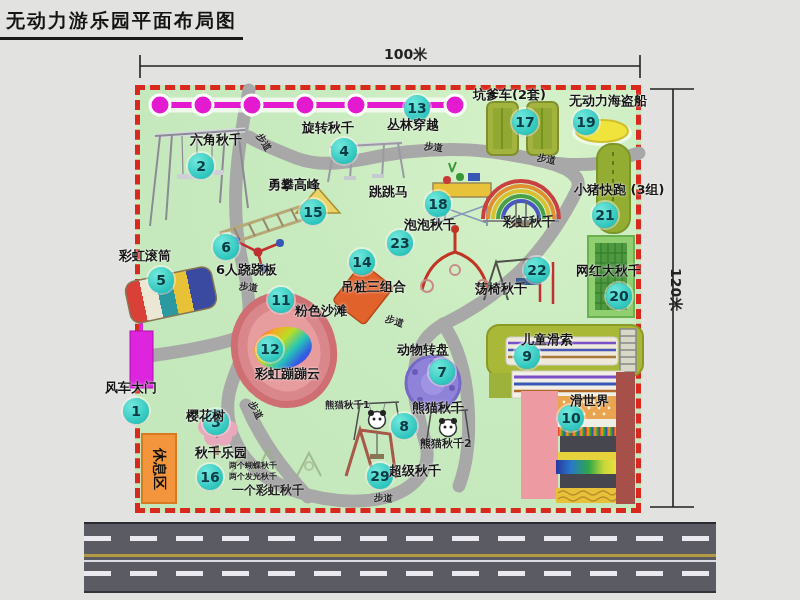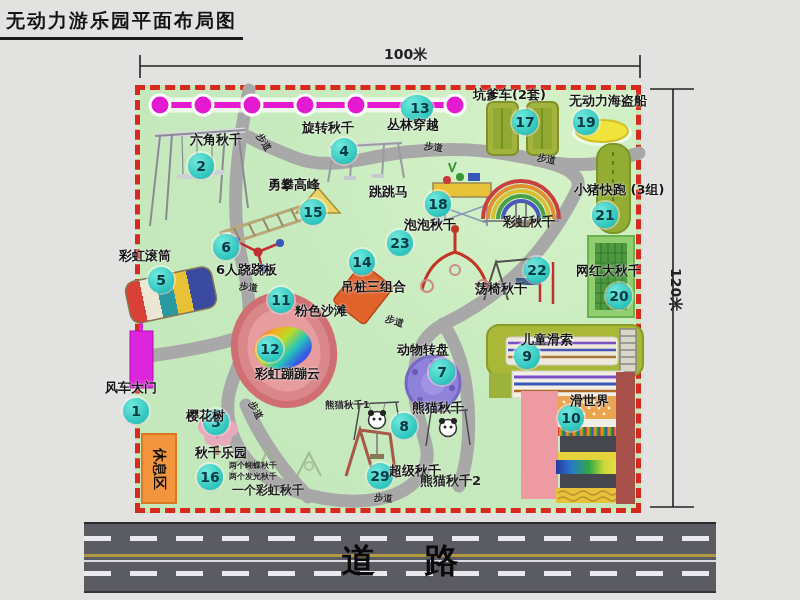--- a/index.html
+++ b/index.html
@@ -375,21 +375,21 @@
       <div class="badge" style="left: 404px; top: 426px;">8</div>
       <div class="attr-label" style="left: 412px; top: 399px;">熊猫秋千</div>
       <div class="badge" style="left: 527px; top: 356px;">9</div>
       <div class="attr-label" style="left: 521px; top: 331px;">儿童滑索</div>
       <div class="badge" style="left: 571px; top: 418px;">10</div>
       <div class="attr-label" style="left: 528px; top: 392px; padding-left: 42px;">滑世界</div>
       <div class="badge" style="left: 281px; top: 300px;">11</div>
       <div class="attr-label" style="left: 295px; top: 302px;">粉色沙滩</div>
       <div class="badge" style="left: 270px; top: 349px;">12</div>
       <div class="attr-label" style="left: 255px; top: 365px;">彩虹蹦蹦云</div>
-      <div class="badge" style="left: 417px; top: 108px; padding-left: 6px;">13</div>
+      <div class="badge" style="left: 417px; top: 108px;">13</div>
       <div class="attr-label" style="left: 387px; top: 116px;">丛林穿越</div>
       <div class="badge" style="left: 362px; top: 262px;">14</div>
       <div class="attr-label" style="left: 341px; top: 278px;">吊桩三组合</div>
       <div class="badge" style="left: 313px; top: 212px;">15</div>
       <div class="attr-label" style="left: 268px; top: 176px;">勇攀高峰</div>
       <div class="badge" style="left: 210px; top: 477px;">16</div>
       <div class="attr-label" style="left: 195px; top: 444px;">秋千乐园</div>
       <div class="badge" style="left: 525px; top: 122px;">17</div>
       <div class="attr-label" style="left: 473px; top: 86px;">坑爹车(2套)</div>
       <div class="badge" style="left: 438px; top: 204px;">18</div>
@@ -401,35 +401,34 @@
       <div class="badge" style="left: 605px; top: 215px;">21</div>
       <div class="attr-label" style="left: 574px; top: 181px;">小猪快跑 (3组)</div>
       <div class="badge" style="left: 537px; top: 270px;">22</div>
       <div class="attr-label" style="left: 475px; top: 280px;">荡椅秋千</div>
       <div class="badge" style="left: 400px; top: 243px;">23</div>
       <div class="attr-label" style="left: 404px; top: 216px;">泡泡秋千</div>
       <div class="badge" style="left: 380px; top: 476px;">29</div>
       <div class="attr-label" style="left: 389px; top: 462px;">超级秋千</div>
       <div class="extra-label" style="left: 503px; top: 213px; font-size: 13px;">彩虹秋千</div>
       <div class="extra-label" style="left: 325px; top: 399px; font-size: 9.5px;">熊猫秋千1</div>
-      <div class="extra-label" style="left: 420px; top: 436px; font-size: 13px; margin-top: 36px;">熊猫秋千2</div>
+      <div class="extra-label" style="left: 420px; top: 436px; font-size: 11px;">熊猫秋千2</div>
       <div class="extra-label" style="left: 229px; top: 460px; font-size: 8px;">两个蝴蝶秋千</div>
       <div class="extra-label" style="left: 229px; top: 471px; font-size: 8px;">两个发光秋千</div>
       <div class="extra-label" style="left: 232px; top: 482px; font-size: 12px; text-align: right;">一个彩虹秋千</div>
       <div class="extra-label" style="left: 254px; top: 136px; font-size: 9.5px; transform: rotate(58deg);">步道</div>
       <div class="extra-label" style="left: 424px; top: 141px; font-size: 9.5px; transform: rotate(8deg);">步道</div>
       <div class="extra-label" style="left: 537px; top: 153px; font-size: 9.5px; transform: rotate(12deg);">步道</div>
       <div class="extra-label" style="left: 239px; top: 281px; font-size: 9.5px; transform: rotate(8deg);">步道</div>
       <div class="extra-label" style="left: 385px; top: 315px; font-size: 9.5px; transform: rotate(18deg);">步道</div>
       <div class="extra-label" style="left: 246px; top: 404px; font-size: 9.5px; transform: rotate(62deg);">步道</div>
       <div class="extra-label" style="left: 374px; top: 492px; font-size: 9.5px; transform: rotate(4deg);">步道</div>
     </div>
 
 
   <div class="road">
     <div class="dash top"></div>
     <div class="yellow"></div>
     <div class="white"></div>
     <div class="dash bot"></div>
-    <div class="road-label">道 路</div>
   </div>
 
 </div>
 
 </body></html>

